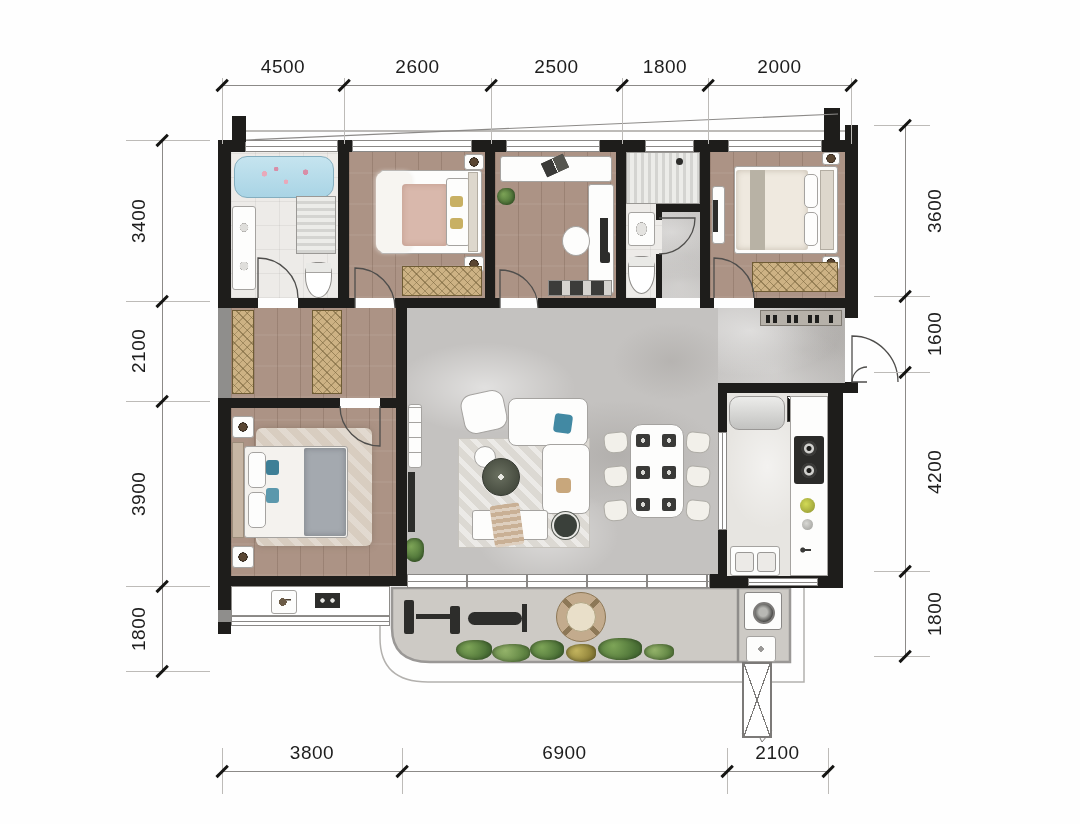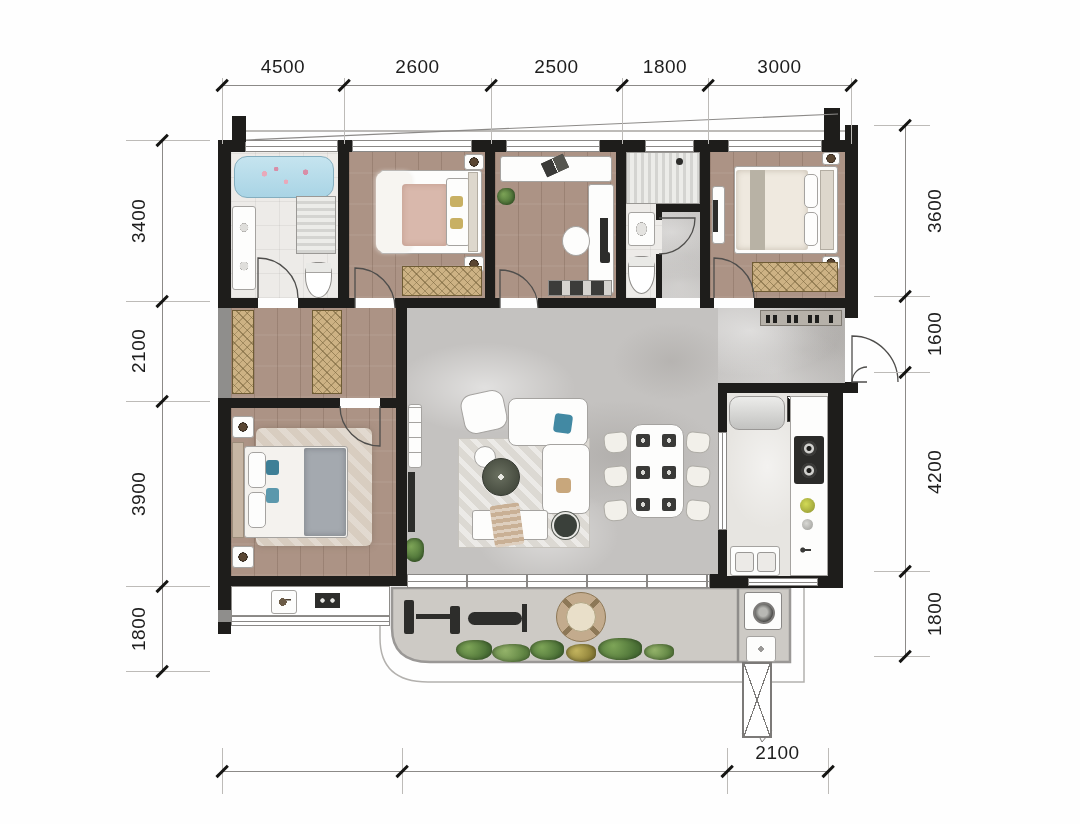--- a/index.html
+++ b/index.html
@@ -306,31 +306,33 @@
   <div class="tick" style="left:214px;top:84px"></div>
   <div class="tick" style="left:336px;top:84px"></div>
   <div class="tick" style="left:483px;top:84px"></div>
   <div class="tick" style="left:614px;top:84px"></div>
   <div class="tick" style="left:700px;top:84px"></div>
   <div class="tick" style="left:843px;top:84px"></div>
   <div class="dl" style="left:222px;top:56px;width:122px">4500</div>
   <div class="dl" style="left:344px;top:56px;width:147px">2600</div>
   <div class="dl" style="left:491px;top:56px;width:131px">2500</div>
   <div class="dl" style="left:622px;top:56px;width:86px">1800</div>
-  <div class="dl" style="left:708px;top:56px;width:143px">3000</div>
+  <div class="dl" style="left:708px;top:56px;width:143px">2000</div>
 
   <div class="dline" style="left:222px;top:771px;width:606px;height:1px"></div>
   <div class="ext" style="left:222px;top:748px;width:1px;height:46px"></div>
   <div class="ext" style="left:402px;top:748px;width:1px;height:46px"></div>
   <div class="ext" style="left:727px;top:748px;width:1px;height:46px"></div>
   <div class="ext" style="left:828px;top:748px;width:1px;height:46px"></div>
   <div class="tick" style="left:214px;top:770px"></div>
   <div class="tick" style="left:394px;top:770px"></div>
   <div class="tick" style="left:719px;top:770px"></div>
   <div class="tick" style="left:820px;top:770px"></div>
+  <div class="dl" style="left:222px;top:742px;width:180px">3800</div>
+  <div class="dl" style="left:402px;top:742px;width:325px">6900</div>
   <div class="dl" style="left:727px;top:742px;width:101px">2100</div>
 
   <div class="dline" style="left:162px;top:140px;width:1px;height:531px"></div>
   <div class="ext" style="left:126px;top:140px;width:84px;height:1px"></div>
   <div class="ext" style="left:126px;top:301px;width:84px;height:1px"></div>
   <div class="ext" style="left:126px;top:401px;width:84px;height:1px"></div>
   <div class="ext" style="left:126px;top:586px;width:84px;height:1px"></div>
   <div class="ext" style="left:126px;top:671px;width:84px;height:1px"></div>
   <div class="tick" style="left:154px;top:139px"></div>
   <div class="tick" style="left:154px;top:300px"></div>

